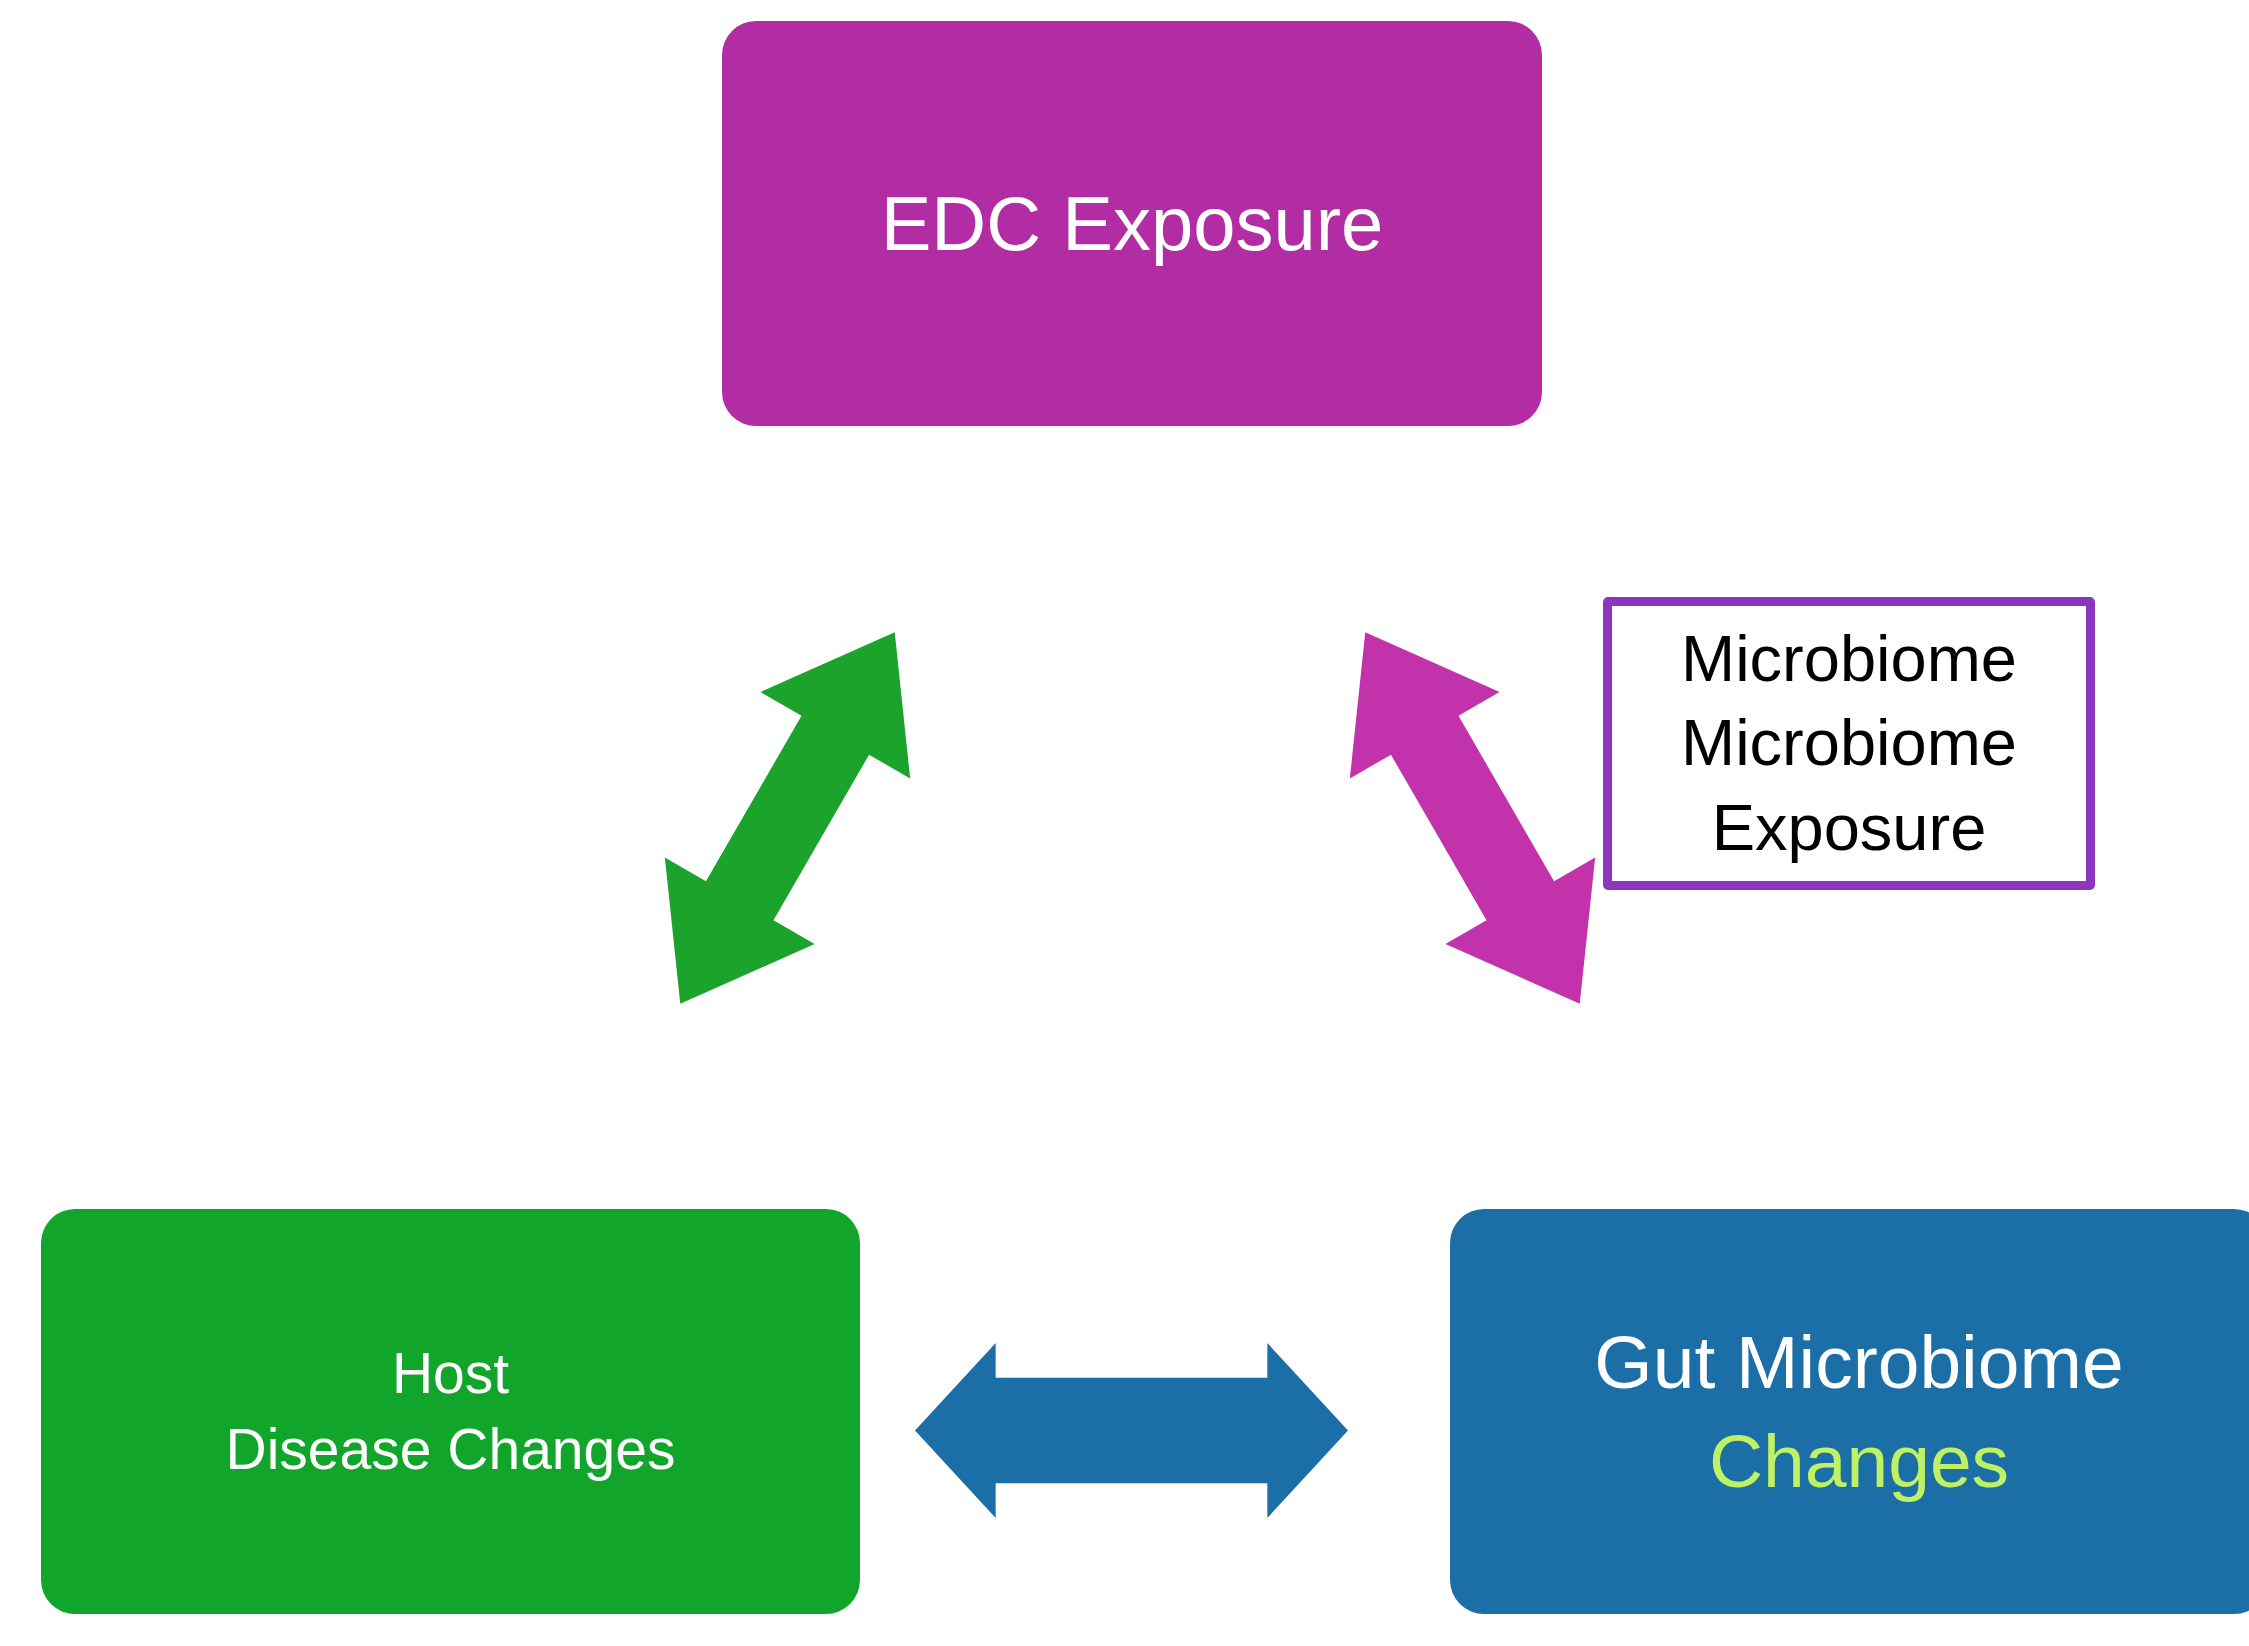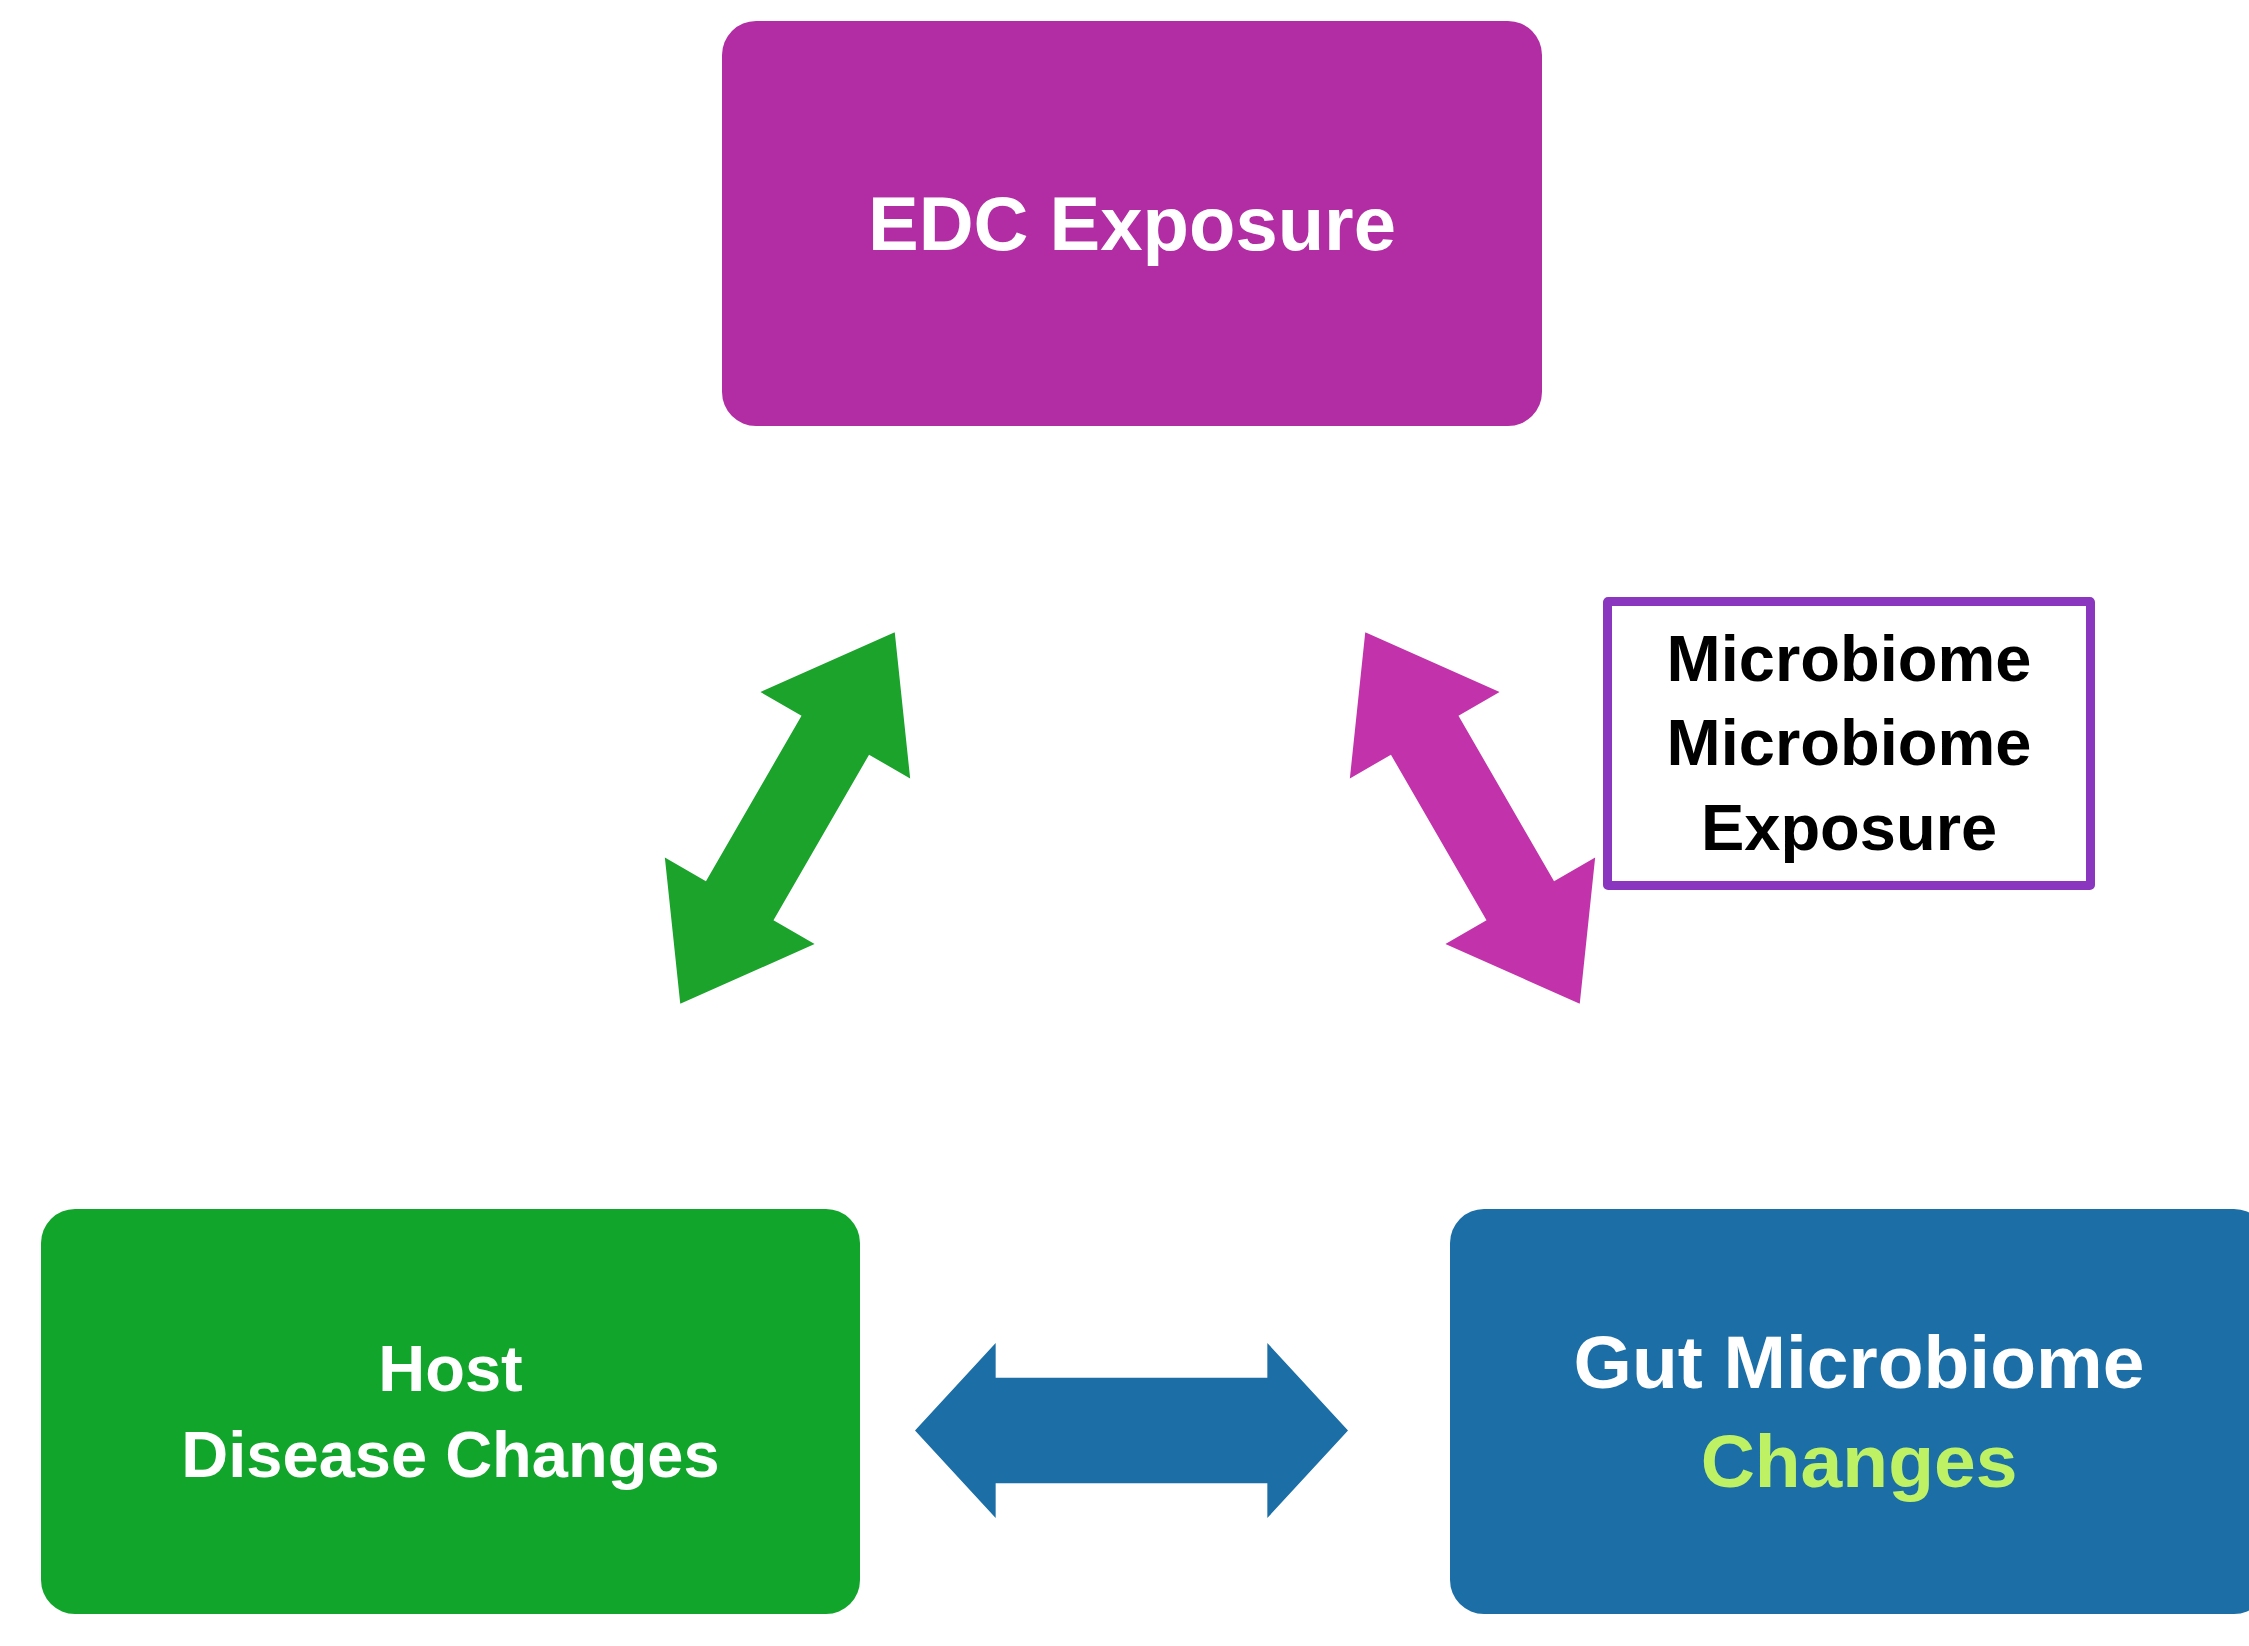--- a/index.html
+++ b/index.html
@@ -15,35 +15,34 @@
     position: absolute;
     inset: 0;
   }
   .node {
     position: absolute;
     display: flex;
     flex-direction: column;
     align-items: center;
     justify-content: center;
     text-align: center;
-    font-weight: bold;
   }
   .node .line { display: block; }
   .box-edc {
     left: 722px; top: 21px;
     width: 820px; height: 405px;
     border-radius: 34px;
     font-size: 76px;
     line-height: 1.25;
   }
   .box-host {
     left: 41px; top: 1209px;
     width: 819px; height: 405px;
     border-radius: 34px;
-    font-size: 65px;
+    font-size: 57px;
     line-height: 1.32;
   }
   .box-gut {
     left: 1406px; top: 1209px;
     width: 818px; height: 405px;
     border-radius: 34px;
     font-size: 75px;
     line-height: 1.32;
     margin-left: 44px;
   }

